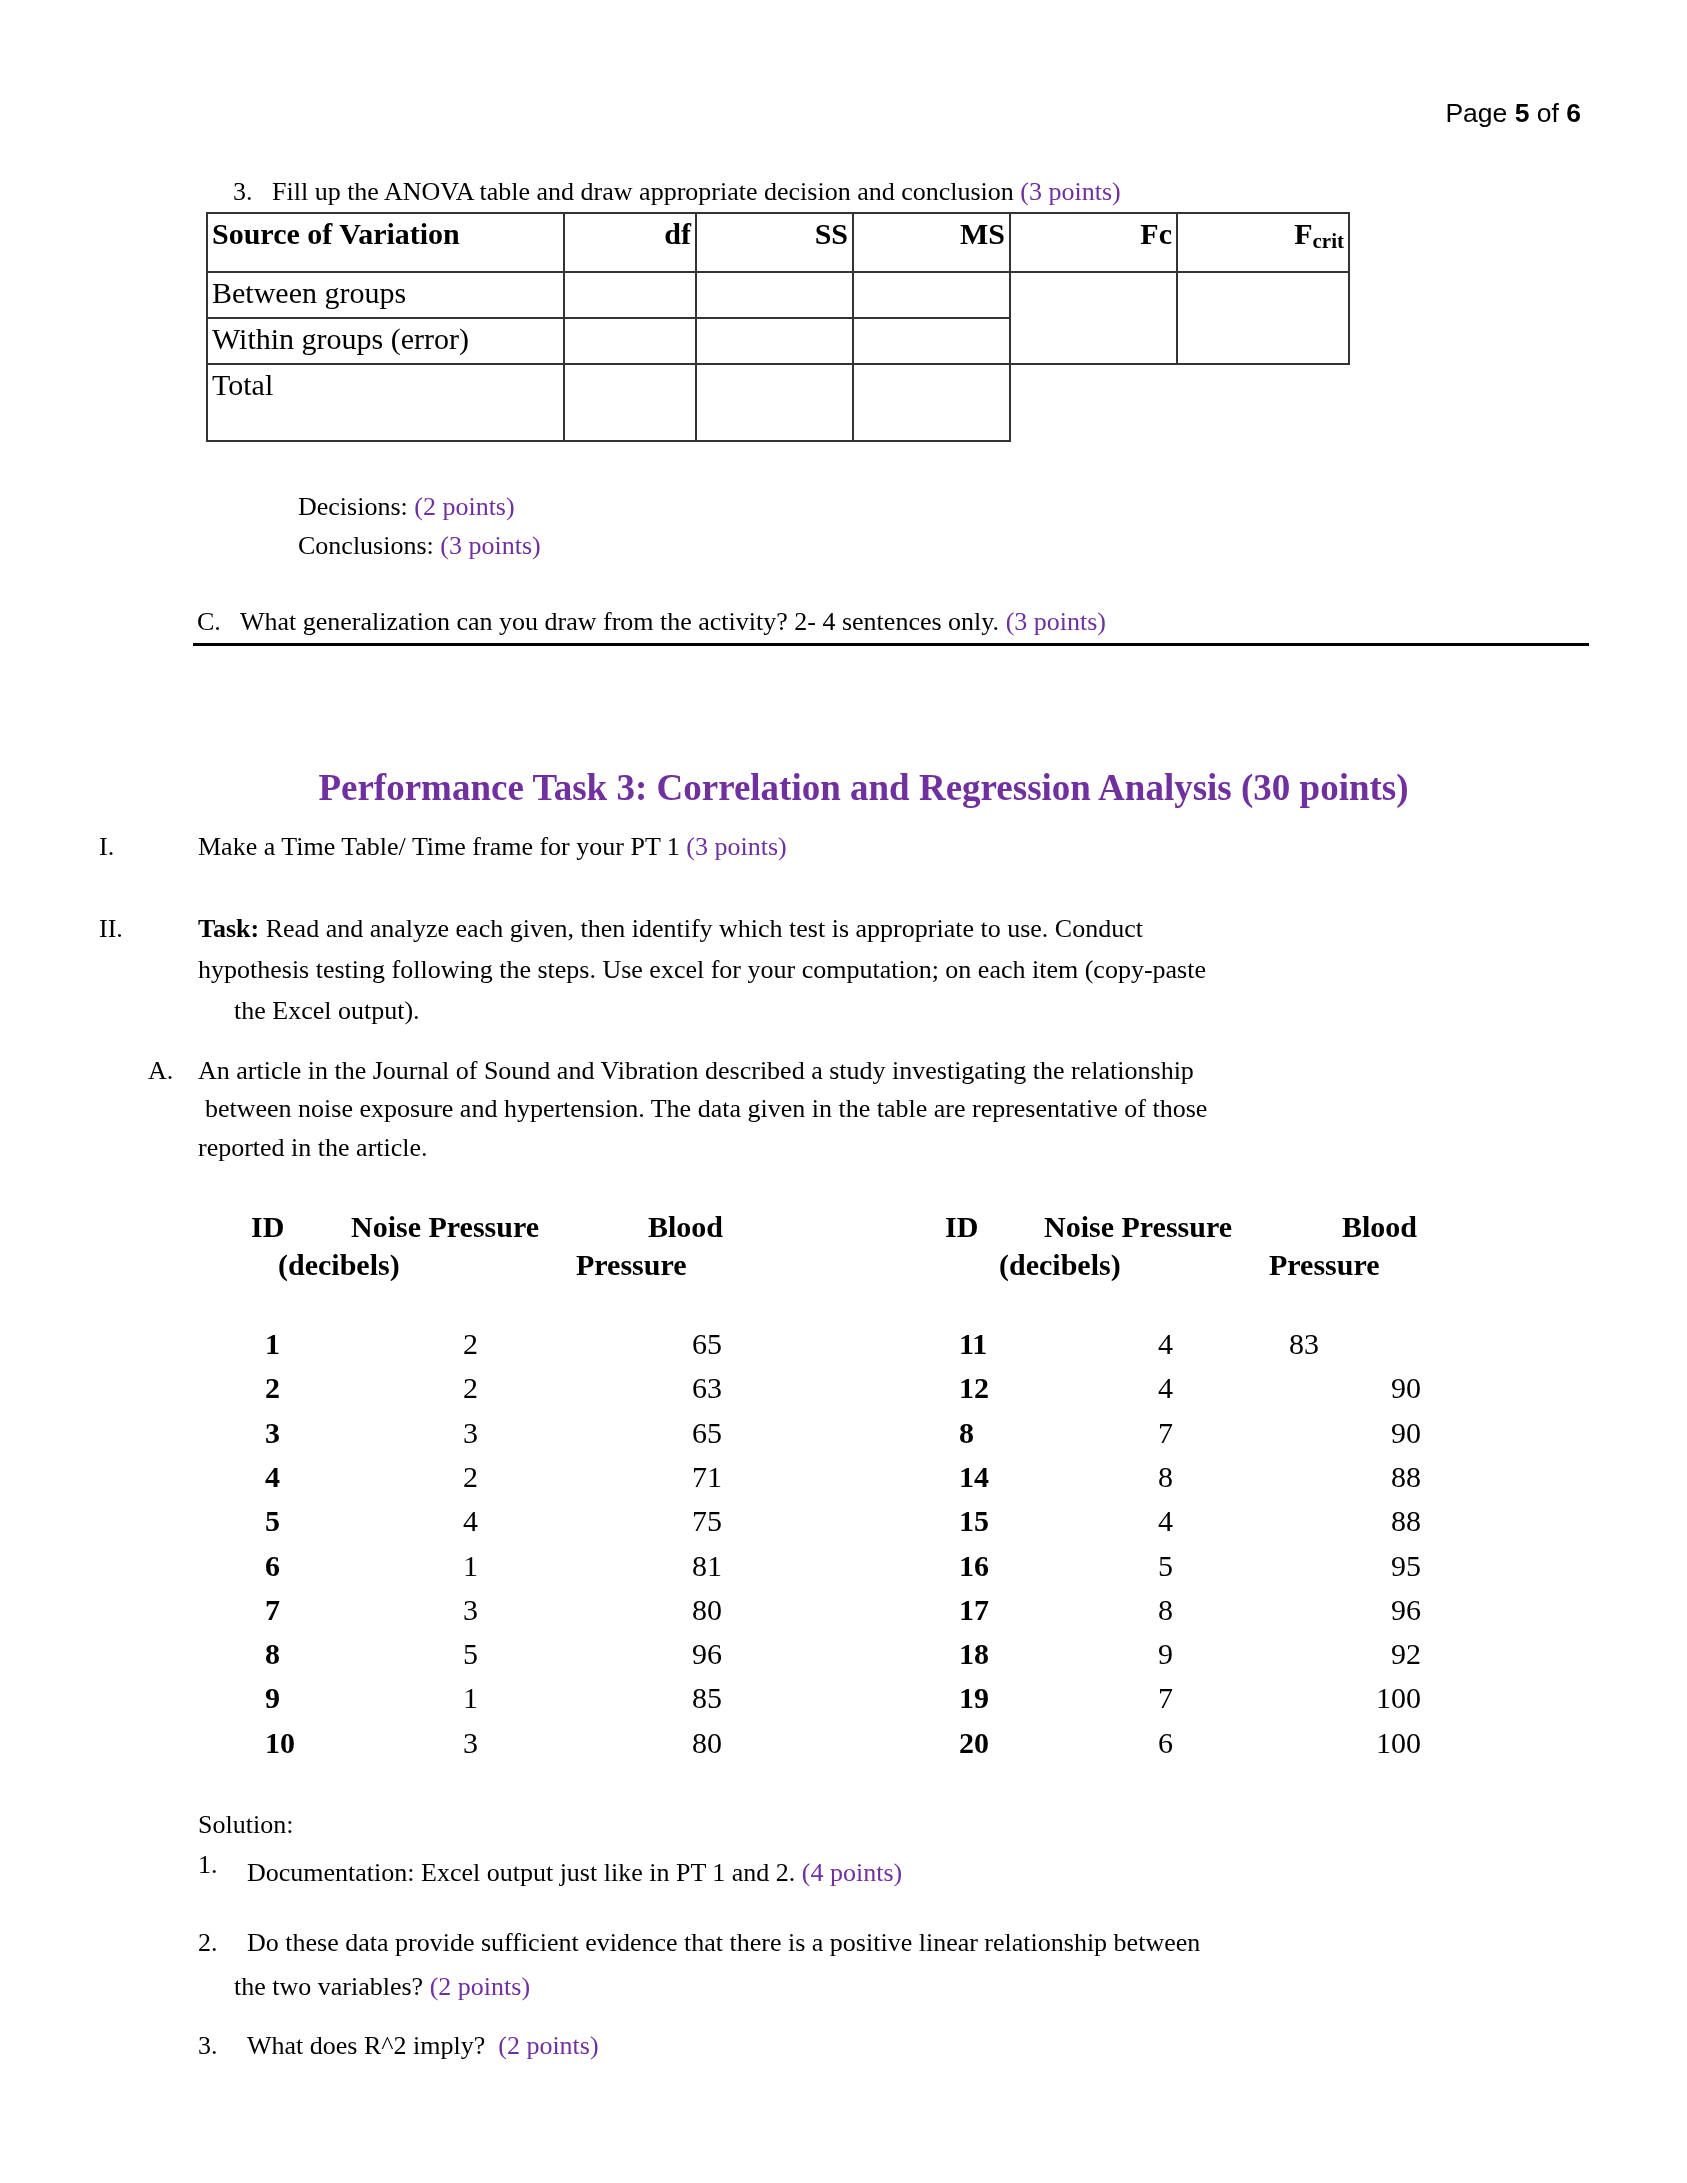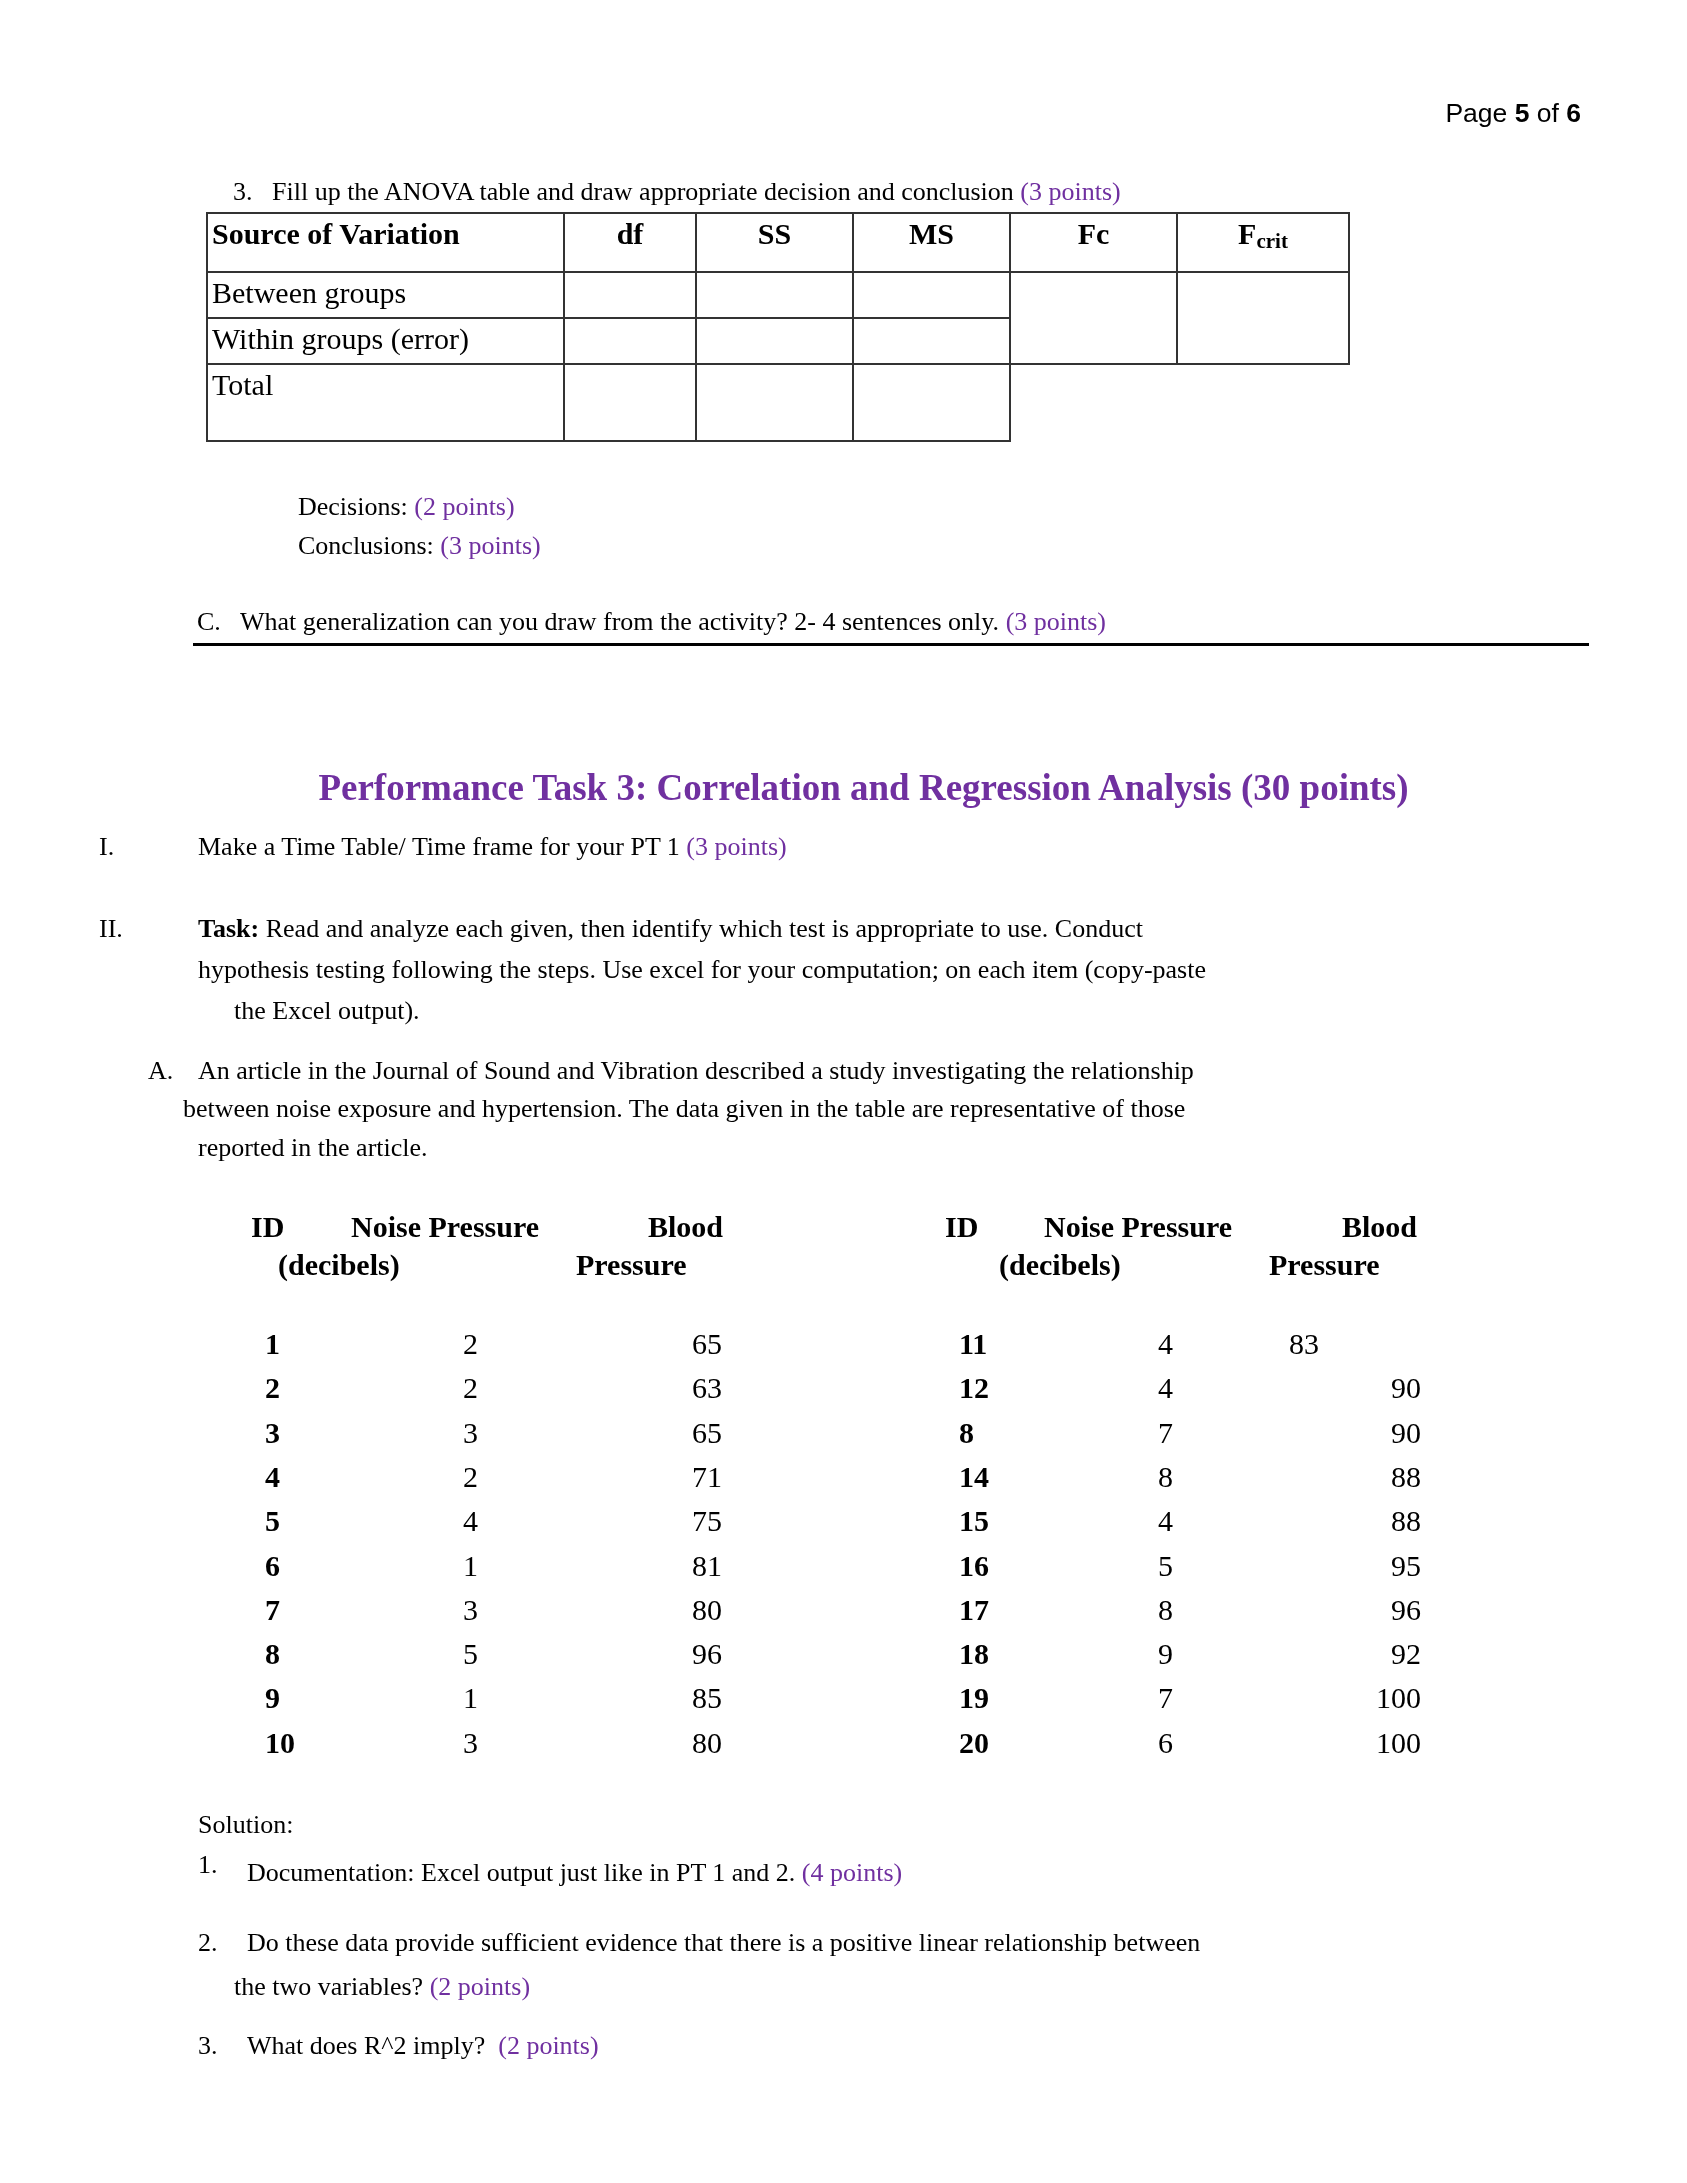--- a/index.html
+++ b/index.html
@@ -25,21 +25,21 @@
     border-collapse: collapse;
     font-size: 30px;
   }
   .anova td, .anova th {
     border: 2px solid #333333;
     padding: 0 4px;
     vertical-align: top;
     text-align: left;
     font-weight: normal;
   }
-  .anova th { font-weight: bold; text-align: center; height: 57px; line-height: 40px; }
+  .anova th { font-weight: bold; text-align: right; height: 57px; line-height: 40px; }
   .anova th.src { text-align: left; }
   .anova td { line-height: 40px; }
   .anova .r1 td { height: 44px; }
   .anova .r2 td { height: 44px; }
   .anova .r3 td { height: 75px; }
   .anova td.blank { border: none; border-top: 2px solid #333333; }
   .c-src { width: 347px; }
   .c-df { width: 122px; }
   .c-ss { width: 147px; }
   .c-ms { width: 147px; }
@@ -136,21 +136,21 @@
 <div class="abs txt" style="left:99px; top:910px;">II.</div>
 <div class="abs txt" style="left:198px; top:910px;">
   <b>Task:</b>
   <span>Read and analyze each given, then identify which test is appropriate to use. Conduct</span>
 </div>
 <div class="abs txt" style="left:198px; top:951px;">hypothesis testing following the steps. Use excel for your computation; on each item (copy-paste</div>
 <div class="abs txt" style="left:198px; top:992px;margin-left:36px;">the Excel output).</div>
 
 <div class="abs txt" style="left:148px; top:1052px;">A.</div>
 <div class="abs txt" style="left:198px; top:1052px;">An article in the Journal of Sound and Vibration described a study investigating the relationship</div>
-<div class="abs txt" style="left:183px; top:1090px;text-align:center;">between noise exposure and hypertension. The data given in the table are representative of those</div>
+<div class="abs txt" style="left:205px; top:1090px;text-align:center;">between noise exposure and hypertension. The data given in the table are representative of those</div>
 <div class="abs txt" style="left:198px; top:1129px;">reported in the article.</div>
 
 <div>
   <div class="abs dt-head" style="left:251px; top:1208px;">ID</div>
   <div class="abs dt-head" style="left:351px; top:1208px;">Noise Pressure</div>
   <div class="abs dt-head" style="left:648px; top:1208px;">Blood</div>
   <div class="abs dt-head" style="left:278px; top:1246px;">(decibels)</div>
   <div class="abs dt-head" style="left:576px; top:1246px;">Pressure</div>
 </div>
 

